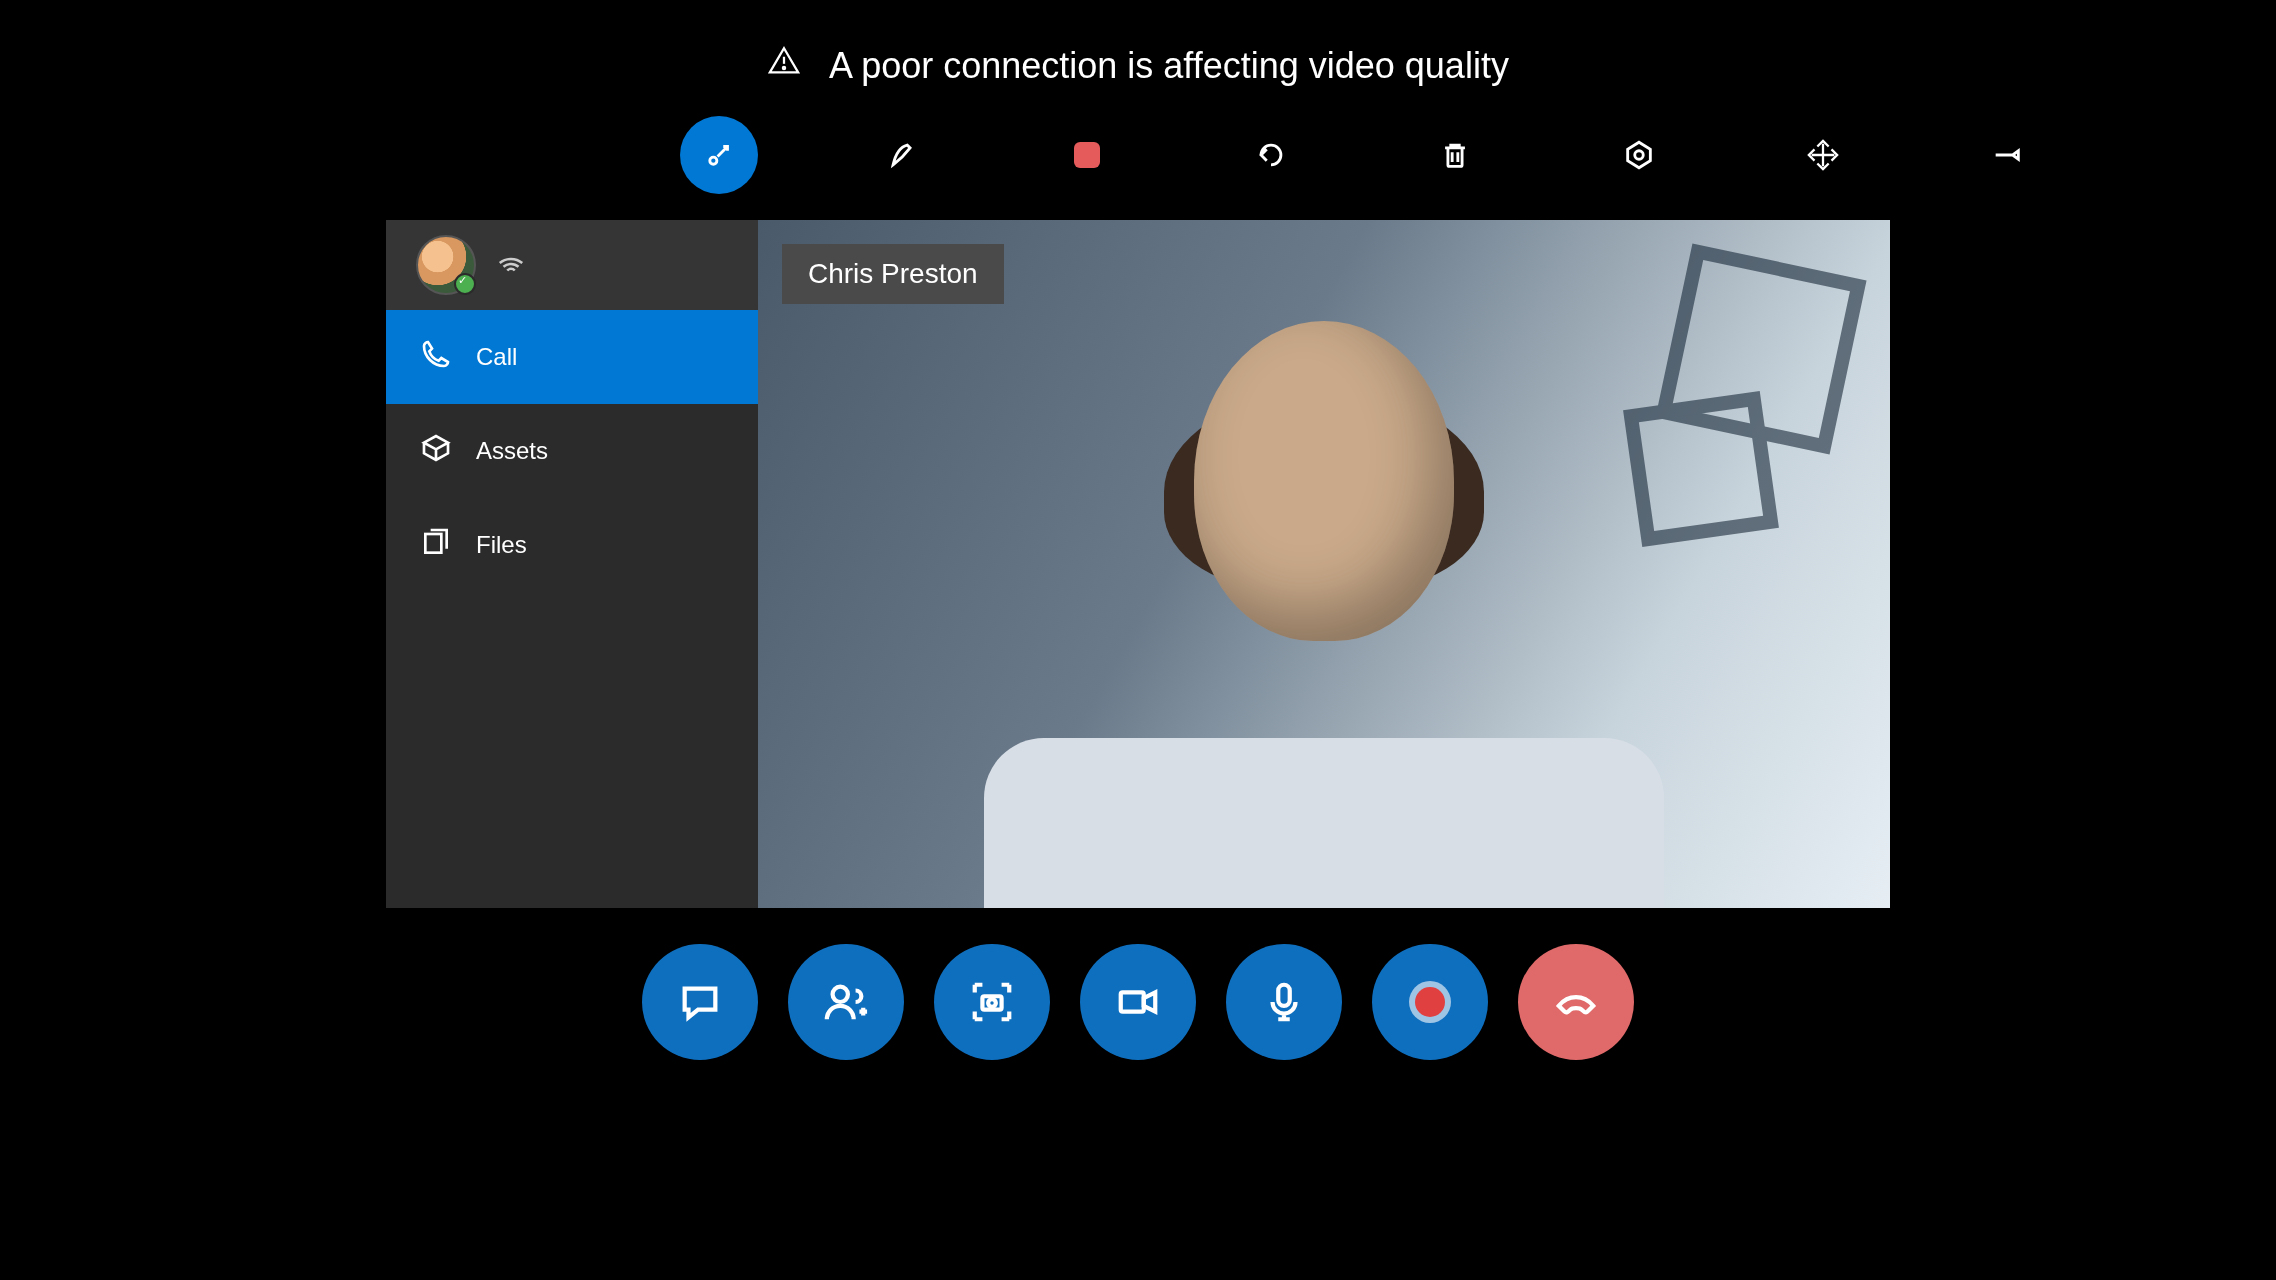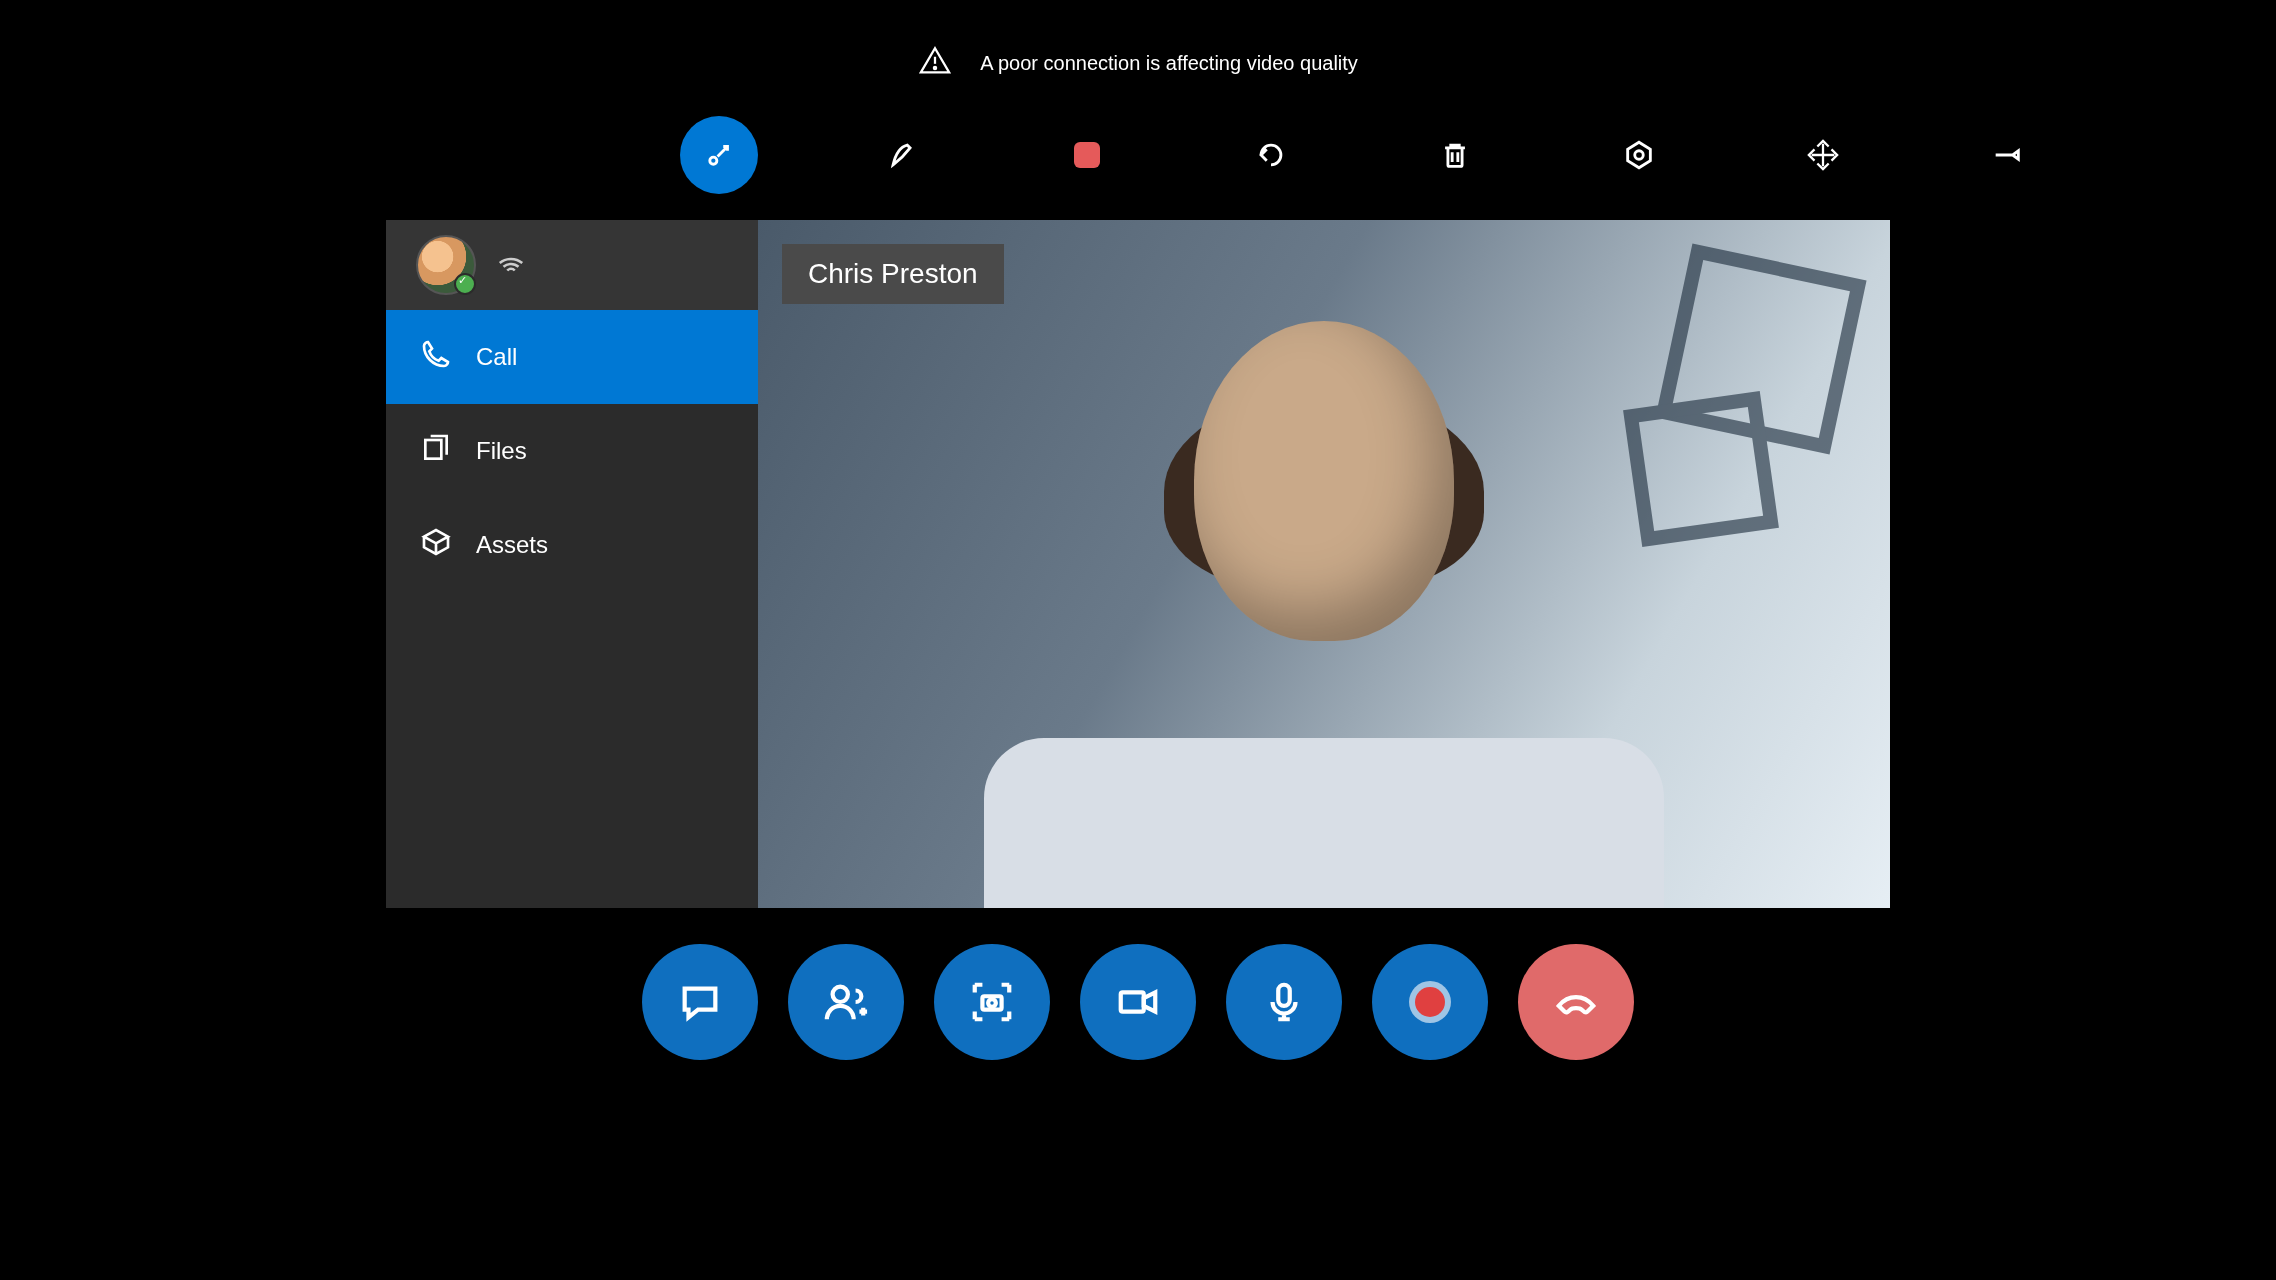--- a/index.html
+++ b/index.html
@@ -1,18 +1,18 @@
 <!DOCTYPE html>
 <html><head>
 <meta charset="utf-8">
 <style>
   html,body{margin:0;padding:0;width:100%;height:100%;background:#000;font-family:"Segoe UI",Arial,sans-serif;color:#fff;overflow:hidden}
   .stage{position:relative;width:2276px;height:1280px;transform-origin:top left}
   
-  .warning{position:absolute;left:0;right:0;top:44px;display:flex;align-items:center;justify-content:center;gap:28px;font-size:20px;font-weight:400}
+  .warning{position:absolute;left:0;right:0;top:44px;display:flex;align-items:center;justify-content:center;gap:28px;font-size:36px;font-weight:400}
   .warning svg{width:34px;height:34px}
   
   .toolbar{position:absolute;top:116px;left:680px;display:flex;align-items:center;gap:106px}
   .tool{width:78px;height:78px;display:flex;align-items:center;justify-content:center;border-radius:50%}
   .tool.active{background:#0078d4}
   .tool svg{width:34px;height:34px;stroke:#fff;fill:none;stroke-width:2}
   .tool .rec{width:26px;height:26px;background:#e55a5a;border-radius:6px}
   
   .panel{position:absolute;top:220px;left:386px;width:1504px;height:688px;display:flex;background:#1f1f1f}
   .sidebar{width:372px;background:#2b2b2b;display:flex;flex-direction:column}
@@ -116,30 +116,30 @@
       </div>
 
       <div class="navitem active">
         <span><svg viewBox="0 0 24 24">
               <path d="M6 3 C5 3 3 4 3 6 c0 8 7 15 15 15 c2 0 3 -2 3 -3 l-5 -3 l-2 2 c-3 -1 -6 -4 -7 -7 l2 -2 Z"></path>
             </svg></span>
         <span>Call</span>
       </div>
       <div class="navitem">
         <span><svg viewBox="0 0 24 24">
+              <path d="M3 8 L12 3 L21 8 L12 13 Z M3 8 v8 l9 5 l9 -5 v-8 M12 13 v8"></path>
+            </svg></span>
+        <span>Assets</span>
+      </div>
+      <div class="navitem">
+        <span><svg viewBox="0 0 24 24">
               <rect x="4" y="6" width="12" height="14"></rect>
               <path d="M8 3 h12 v14"></path>
             </svg></span>
         <span>Files</span>
-      </div>
-      <div class="navitem">
-        <span><svg viewBox="0 0 24 24">
-              <path d="M3 8 L12 3 L21 8 L12 13 Z M3 8 v8 l9 5 l9 -5 v-8 M12 13 v8"></path>
-            </svg></span>
-        <span>Assets</span>
       </div>
       <div class="spacer"></div>
     </div>
 
     <div class="video">
       <div class="triangles"></div>
       <div class="person">
         <div class="body"></div>
           <div class="hair"></div>
           <div class="head"></div>

